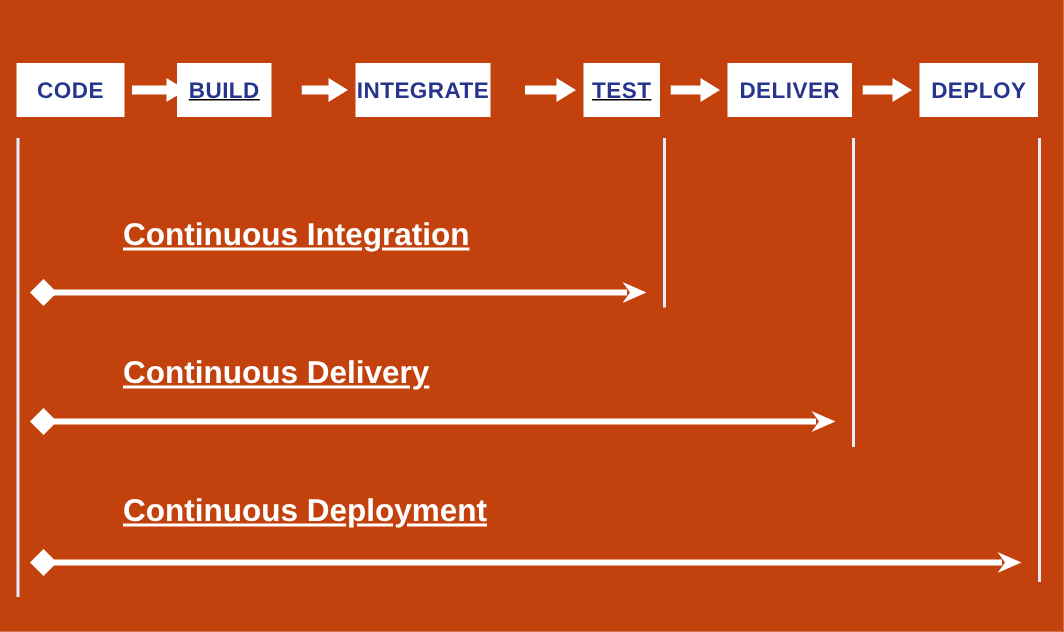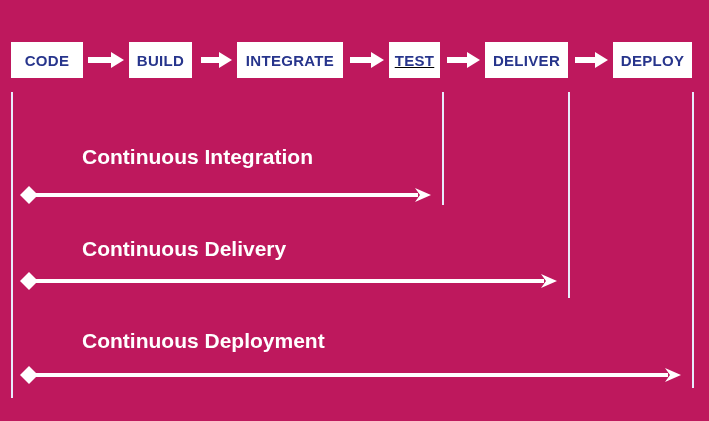--- a/index.html
+++ b/index.html
@@ -7,21 +7,21 @@
     padding: 0;
   }
   body {
     background: #ffffff;
     font-family: "Liberation Sans", sans-serif;
   }
   #canvas {
     position: relative;
     width: 709px;
     height: 421px;
-    background: #be185d;
+    background: #c2410c;
     overflow: hidden;
   }
 
   
   .stage-box {
     position: absolute;
     top: 42px;
     height: 36px;
     background: #ffffff;
     display: flex;
@@ -56,20 +56,21 @@
   }
 
   
   .flow-label {
     position: absolute;
     color: #ffffff;
     font-size: 21px;
     font-weight: bold;
     line-height: 1;
     white-space: nowrap;
+    text-decoration: underline;
   }
   .flow-arrow {
     position: absolute;
     height: 22px;
   }
   .flow-arrow svg {
     display: block;
   }
 </style>
 </head>
@@ -81,24 +82,24 @@
       <div class="guide-line" style="left: 11px; top: 92px; height: 306px; background: rgb(232, 235, 251);"></div>
       <div class="guide-line" style="left: 442px; top: 92px; height: 113px; background: rgb(232, 235, 251);"></div>
       <div class="guide-line" style="left: 568px; top: 92px; height: 206px; background: rgb(232, 235, 251);"></div>
       <div class="guide-line" style="left: 692px; top: 92px; height: 296px; background: rgb(232, 235, 251);"></div>
     </div>
 
   <div id="stages-layer">
       <div class="stage-box" style="left: 11px; width: 72px; background: rgb(255, 255, 255);">
         <span class="stage-label" style="color: rgb(39, 53, 140);">CODE</span>
       </div>
-      <div class="stage-box" style="left: 129px; width: 63px; background: rgb(255, 255, 255);">
+      <div class="stage-box" style="left: 118px; width: 63px; background: rgb(255, 255, 255); text-decoration: underline;">
         <span class="stage-label" style="color: rgb(39, 53, 140);">BUILD</span>
       </div>
-      <div class="stage-box" style="left: 237px; width: 106px; background: rgb(255, 255, 255);">
+      <div class="stage-box" style="left: 237px; width: 90px; background: rgb(255, 255, 255);">
         <span class="stage-label" style="color: rgb(39, 53, 140);">INTEGRATE</span>
       </div>
       <div class="stage-box" style="left: 389px; width: 51px; background: rgb(255, 255, 255); text-decoration: underline;">
         <span class="stage-label" style="color: rgb(39, 53, 140);">TEST</span>
       </div>
       <div class="stage-box" style="left: 485px; width: 83px; background: rgb(255, 255, 255); align-items: center;">
         <span class="stage-label" style="color: rgb(39, 53, 140);">DELIVER</span>
       </div>
       <div class="stage-box" style="left: 613px; width: 79px; background: rgb(255, 255, 255);">
         <span class="stage-label" style="color: rgb(39, 53, 140);">DEPLOY</span>

